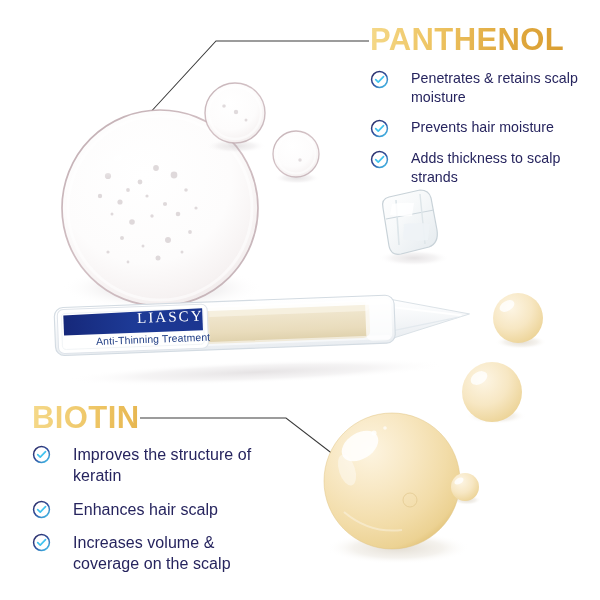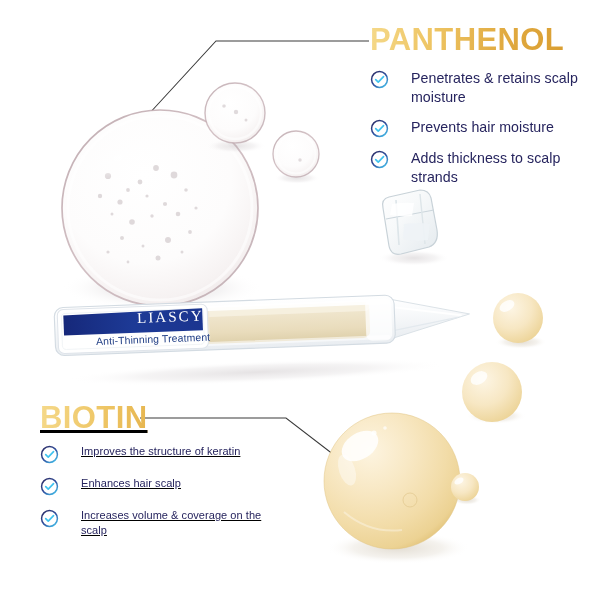--- a/index.html
+++ b/index.html
@@ -24,21 +24,21 @@
     width: 600px;
     height: 600px;
     pointer-events: none;
   }
 
   
   .ingredient-block {
     position: absolute;
   }
   #panthenol-block { left: 370px; top: 24px; width: 220px; }
-  #biotin-block    { left: 40px;  top: 402px; width: 235px; text-decoration: underline; }
+  #biotin-block    { left: 32px;  top: 402px; width: 235px; }
 
   .ingredient-title {
     font-size: 31px;
     font-weight: bold;
     letter-spacing: 0.4px;
     line-height: 1;
     margin: 0 0 14px 0;
     background: linear-gradient(100deg, #f5d98a 0%, #eec564 28%, #e0a93f 62%, #d79a2c 100%);
     -webkit-background-clip: text;
     background-clip: text;
@@ -67,21 +67,21 @@
     height: 19px;
     margin-right: 10px;
     margin-top: 1px;
   }
   .benefit-text {
     font-size: 14.2px;
     line-height: 1.33;
     color: #26245e;
     letter-spacing: 0.05px;
   }
-  #biotin-block .benefit-text { font-size: 11px; }
+  #biotin-block .benefit-text { font-size: 16px; }
 
   
   .amp-brand {
     position: absolute;
     left: 137px;
     top: 310px;
     font-family: "Liberation Serif", serif;
     font-size: 15px;
     letter-spacing: 2.1px;
     color: #ffffff;

